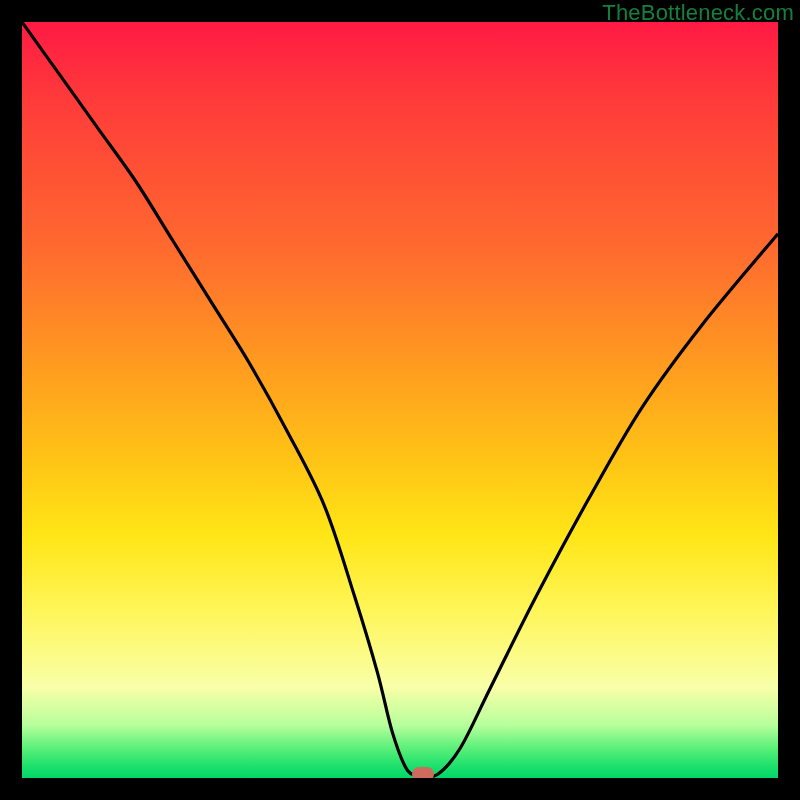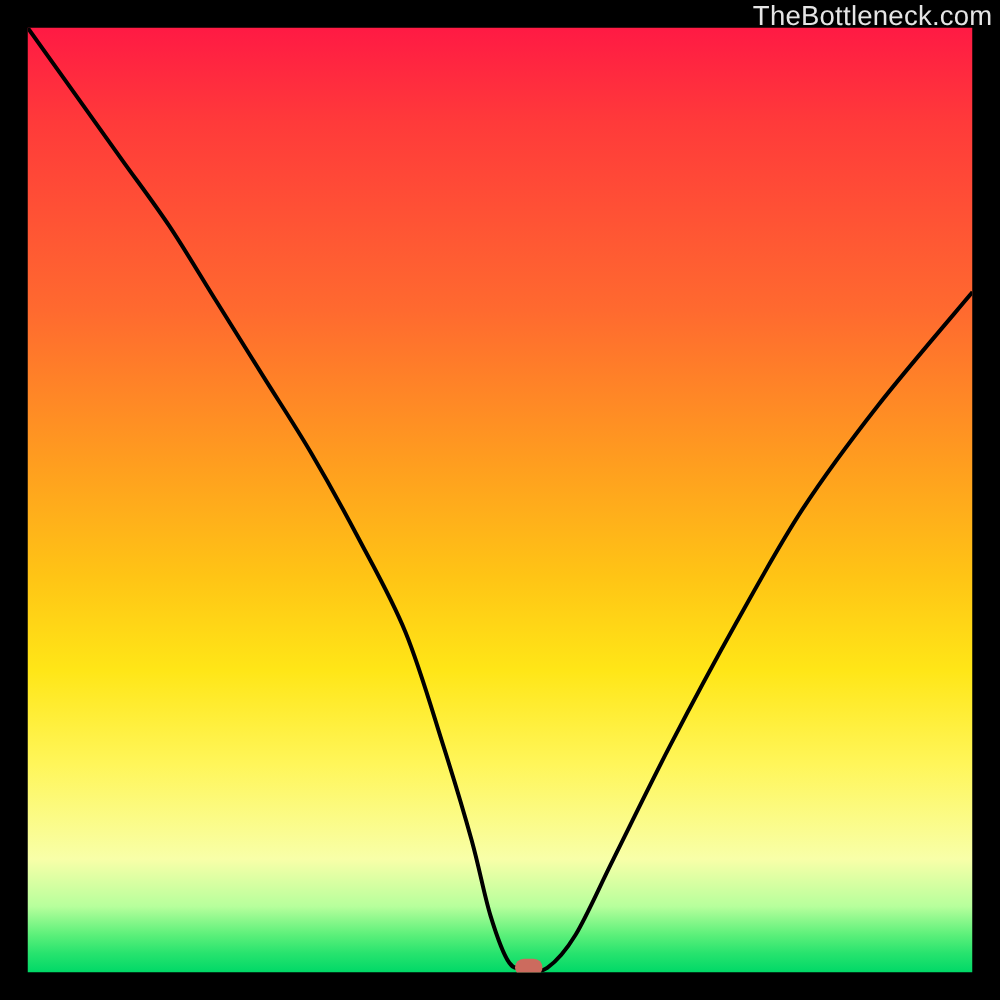--- a/index.html
+++ b/index.html
@@ -42,21 +42,21 @@
       #b7ff9c 93%,
       #5cf07a 96%,
       #27e36e 98%,
       #00d867 100%
     );
   }
   .attribution {
     position: absolute;
     top: 0px;
     right: 6px;
-    color: #e5e5e5;
+    color: #15803d;
     font-size: 22px;
     font-weight: 500;
     letter-spacing: 0.2px;
     font-family: Arial, sans-serif;
   }
   svg.curve {
     position: absolute;
     inset: 0;
     width: 100%;
     height: 100%;

